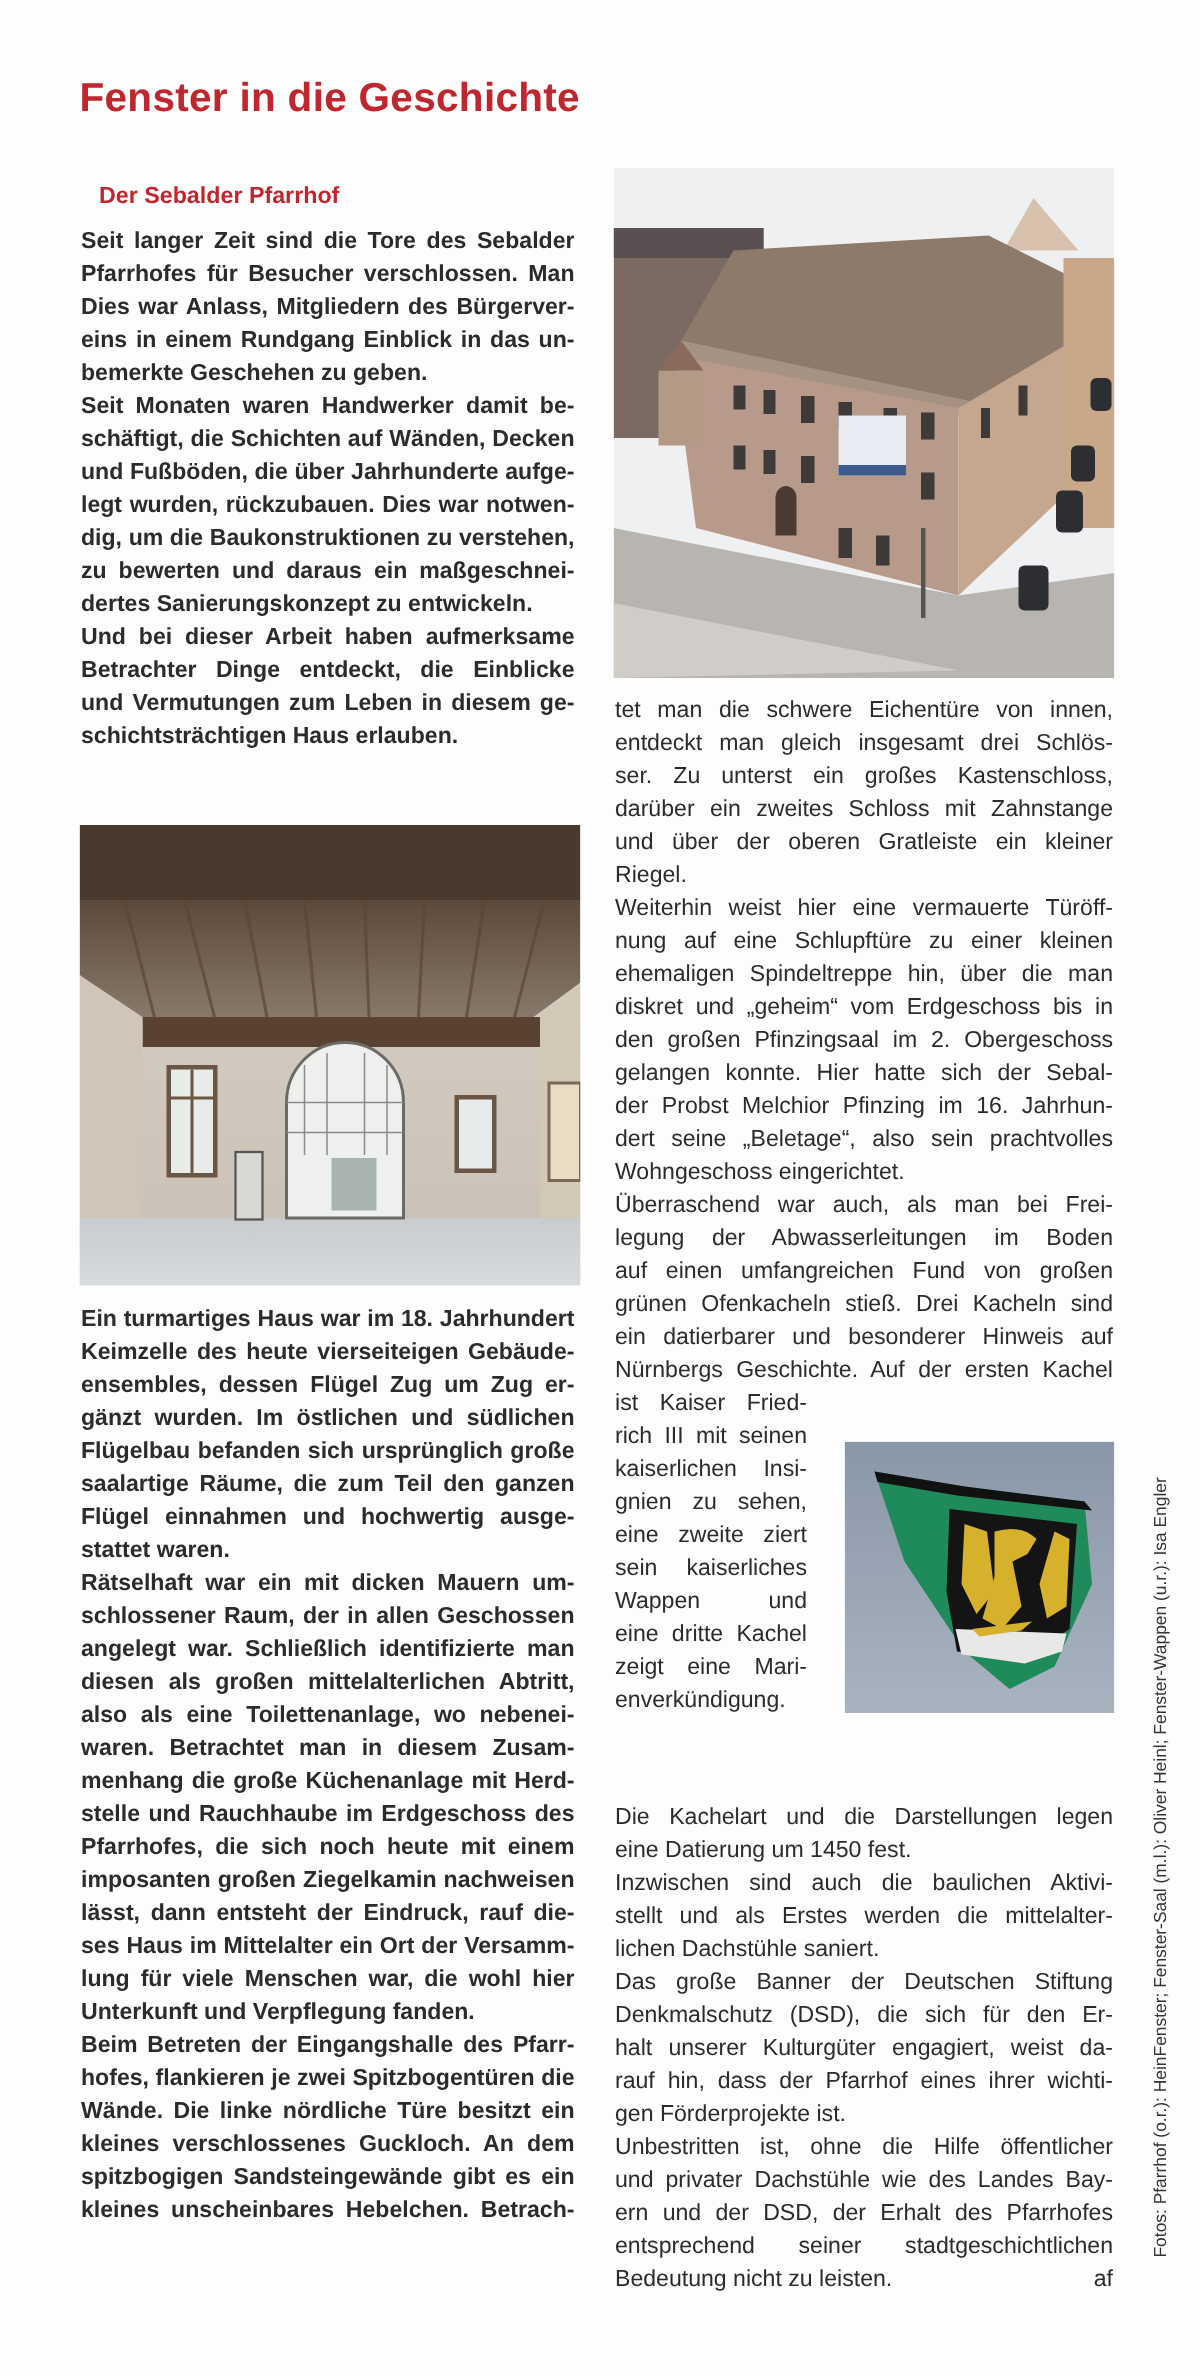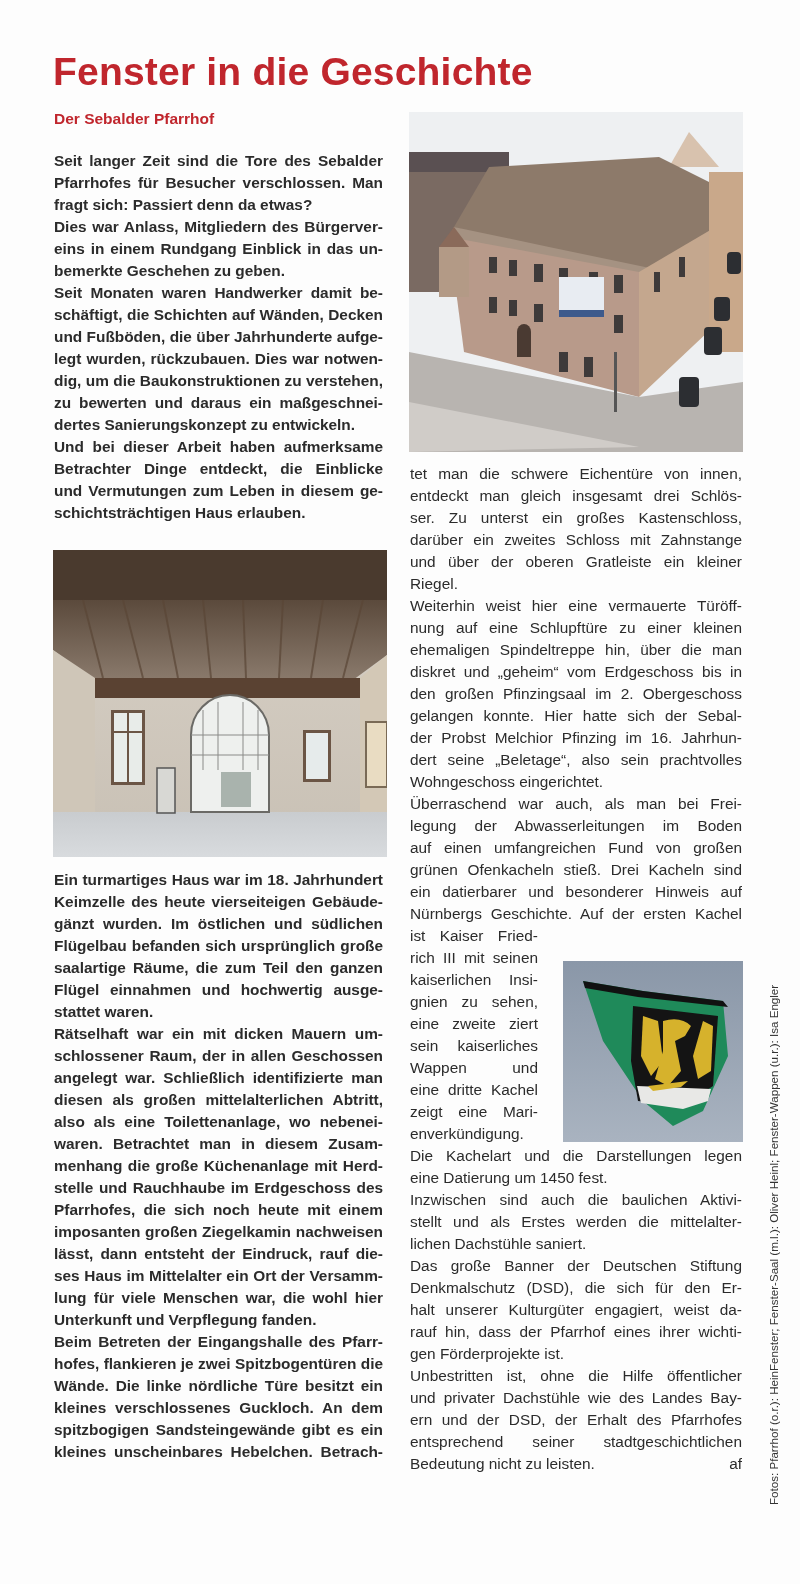--- a/index.html
+++ b/index.html
@@ -4,26 +4,26 @@
 <style>
   html, body { margin: 0; padding: 0; }
   body {
     width: 800px; height: 1584px; position: relative; overflow: hidden;
     background: #fdfdfd;
     font-family: "Liberation Sans", sans-serif;
     color: #2b2b2b;
   }
   .title {
     position: absolute; left: 53px; top: 50px;
-    font-size: 39px; font-weight: bold; color: #c0262d; margin: 0;
+    font-size: 27px; font-weight: bold; color: #c0262d; margin: 0;
     letter-spacing: 0.2px;
   }
   .subtitle {
     position: absolute; left: 54px; top: 110px;
-    font-size: 15.5px; font-weight: bold; color: #c0262d; margin: 0;
+    font-size: 15.5px; font-weight: bold; color: #c0262d; margin: 12px;
   }
   .col {
     position: absolute; margin: 0; padding: 0;
   }
   .line {
     display: block; height: 22px; line-height: 22px;
     font-size: 15.4px; white-space: nowrap;
     text-align: justify; text-align-last: justify;
     overflow: hidden;
   }
@@ -47,21 +47,20 @@
 </style>
 </head>
 <body>
 
 <h1 class="title">Fenster in die Geschichte</h1>
 <h2 class="subtitle">Der Sebalder Pfarrhof</h2>
 
 <div class="col col-left" style="top:150px;">
     <span class="line">Seit langer Zeit sind die Tore des Sebalder</span>
     <span class="line">Pfarrhofes für Besucher verschlossen. Man</span>
-    <span class="line last">fragt sich: Passiert denn da etwas?</span>
     <span class="line">Dies war Anlass, Mitgliedern des Bürgerver-</span>
     <span class="line">eins in einem Rundgang Einblick in das un-</span>
     <span class="line last">bemerkte Geschehen zu geben.</span>
     <span class="line">Seit Monaten waren Handwerker damit be-</span>
     <span class="line">schäftigt, die Schichten auf Wänden, Decken</span>
     <span class="line">und Fußböden, die über Jahrhunderte aufge-</span>
     <span class="line">legt wurden, rückzubauen. Dies war notwen-</span>
     <span class="line">dig, um die Baukonstruktionen zu verstehen,</span>
     <span class="line">zu bewerten und daraus ein maßgeschnei-</span>
     <span class="line last">dertes Sanierungskonzept zu entwickeln.</span>
@@ -121,20 +120,21 @@
     <rect x="250" y="180" width="28" height="52" fill="#6b5545"></rect>
     <rect x="253" y="183" width="22" height="46" fill="#e6ebeb"></rect>
     <rect x="313" y="172" width="21" height="65" fill="#e9dcc2" stroke="#7a6a55" stroke-width="2"></rect>
     <rect x="104" y="218" width="18" height="45" fill="#d8d8d4" stroke="#555" stroke-width="1.5"></rect>
   </svg>
 </div>
 
 <div class="col col-left" style="top:869px;">
     <span class="line">Ein turmartiges Haus war im 18. Jahrhundert</span>
     <span class="line">Keimzelle des heute vierseiteigen Gebäude-</span>
+    <span class="line">ensembles, dessen Flügel Zug um Zug er-</span>
     <span class="line">gänzt wurden. Im östlichen und südlichen</span>
     <span class="line">Flügelbau befanden sich ursprünglich große</span>
     <span class="line">saalartige Räume, die zum Teil den ganzen</span>
     <span class="line">Flügel einnahmen und hochwertig ausge-</span>
     <span class="line last">stattet waren.</span>
     <span class="line">Rätselhaft war ein mit dicken Mauern um-</span>
     <span class="line">schlossener Raum, der in allen Geschossen</span>
     <span class="line">angelegt war. Schließlich identifizierte man</span>
     <span class="line">diesen als großen mittelalterlichen Abtritt,</span>
     <span class="line">also als eine Toilettenanlage, wo nebenei-</span>
@@ -251,21 +251,21 @@
     <path d="M74,125 L148,128 L145,140 L120,148 L78,142 Z" fill="#e8e8e6"></path>
     <g fill="#d6b22c">
       <path d="M80,55 L95,60 L100,100 L88,115 L78,95 Z"></path>
       <path d="M140,60 L150,65 L148,110 L135,118 L130,95 Z"></path>
       <path d="M100,60 Q118,55 128,65 L122,75 L112,80 L118,110 L105,125 L92,118 L100,90 Z"></path>
       <path d="M85,125 L125,120 L118,126 L90,130 Z"></path>
     </g>
   </svg>
 </div>
 
-<div class="col col-right" style="top:1145px;">
+<div class="col col-right" style="top:1201px;">
     <span class="line">Die Kachelart und die Darstellungen legen</span>
     <span class="line last">eine Datierung um 1450 fest.</span>
     <span class="line">Inzwischen sind auch die baulichen Aktivi-</span>
     <span class="line">stellt und als Erstes werden die mittelalter-</span>
     <span class="line last">lichen Dachstühle saniert.</span>
     <span class="line">Das große Banner der Deutschen Stiftung</span>
     <span class="line">Denkmalschutz (DSD), die sich für den Er-</span>
     <span class="line">halt unserer Kulturgüter engagiert, weist da-</span>
     <span class="line">rauf hin, dass der Pfarrhof eines ihrer wichti-</span>
     <span class="line last">gen Förderprojekte ist.</span>

